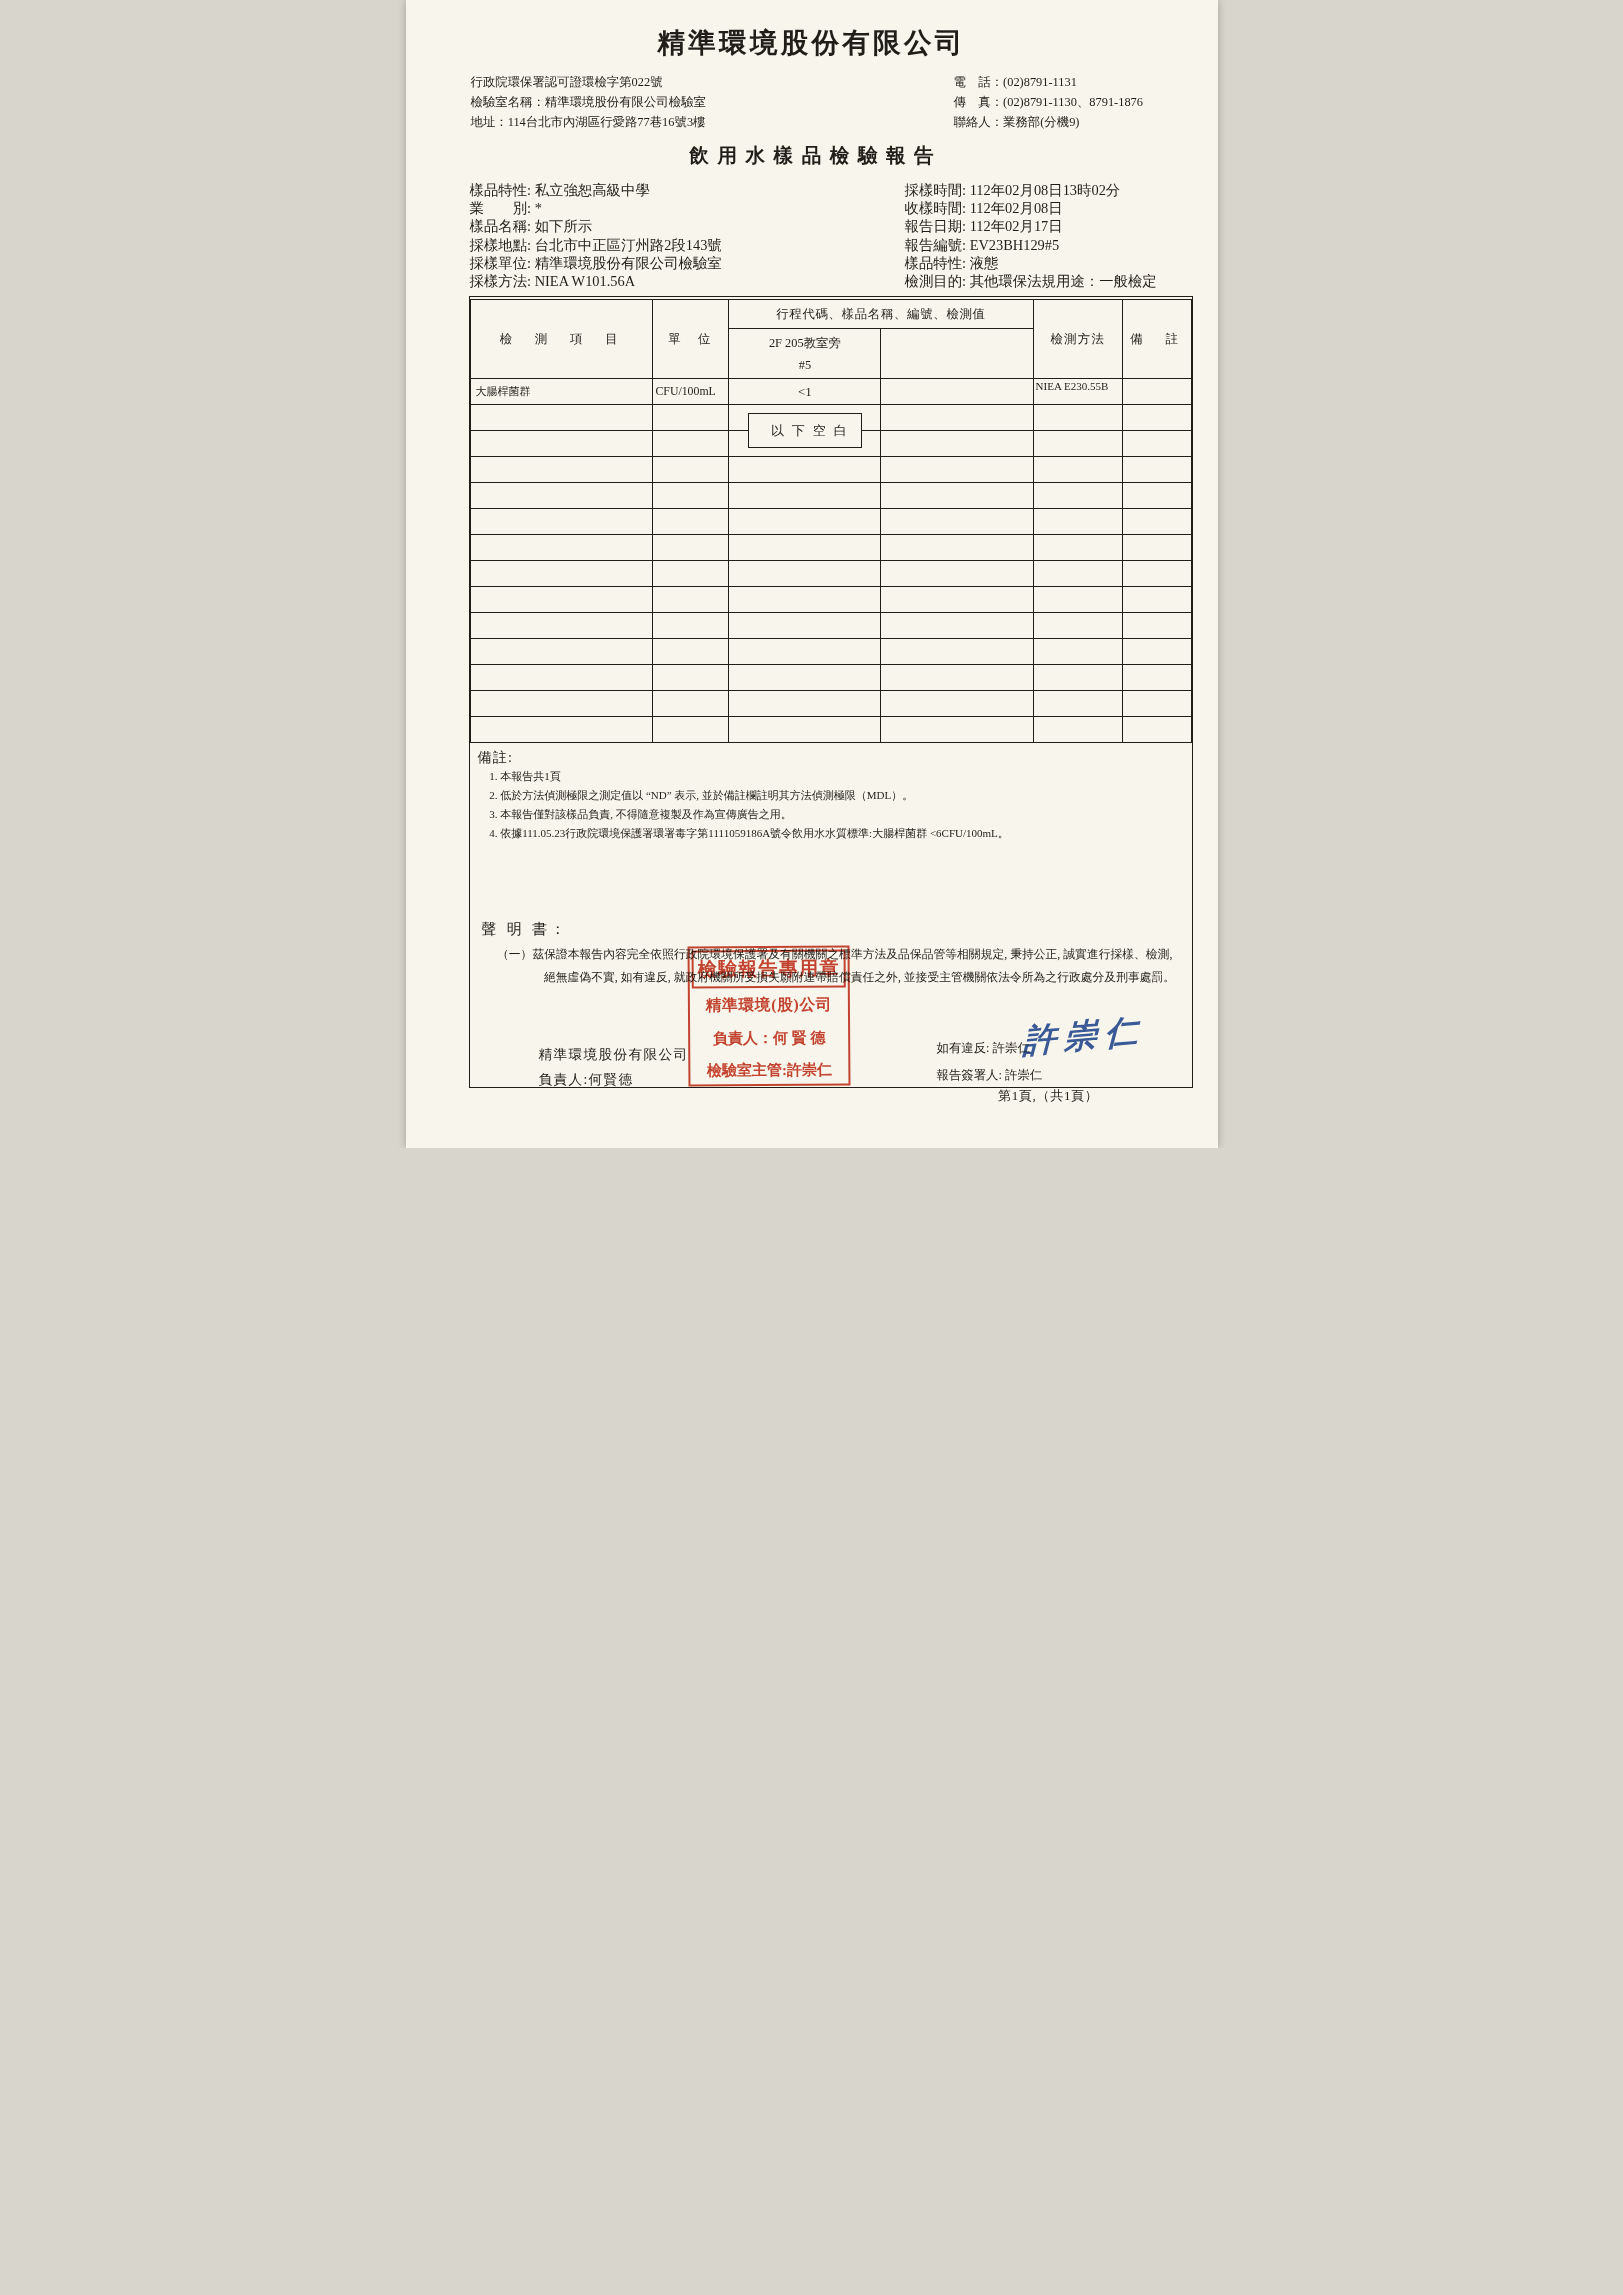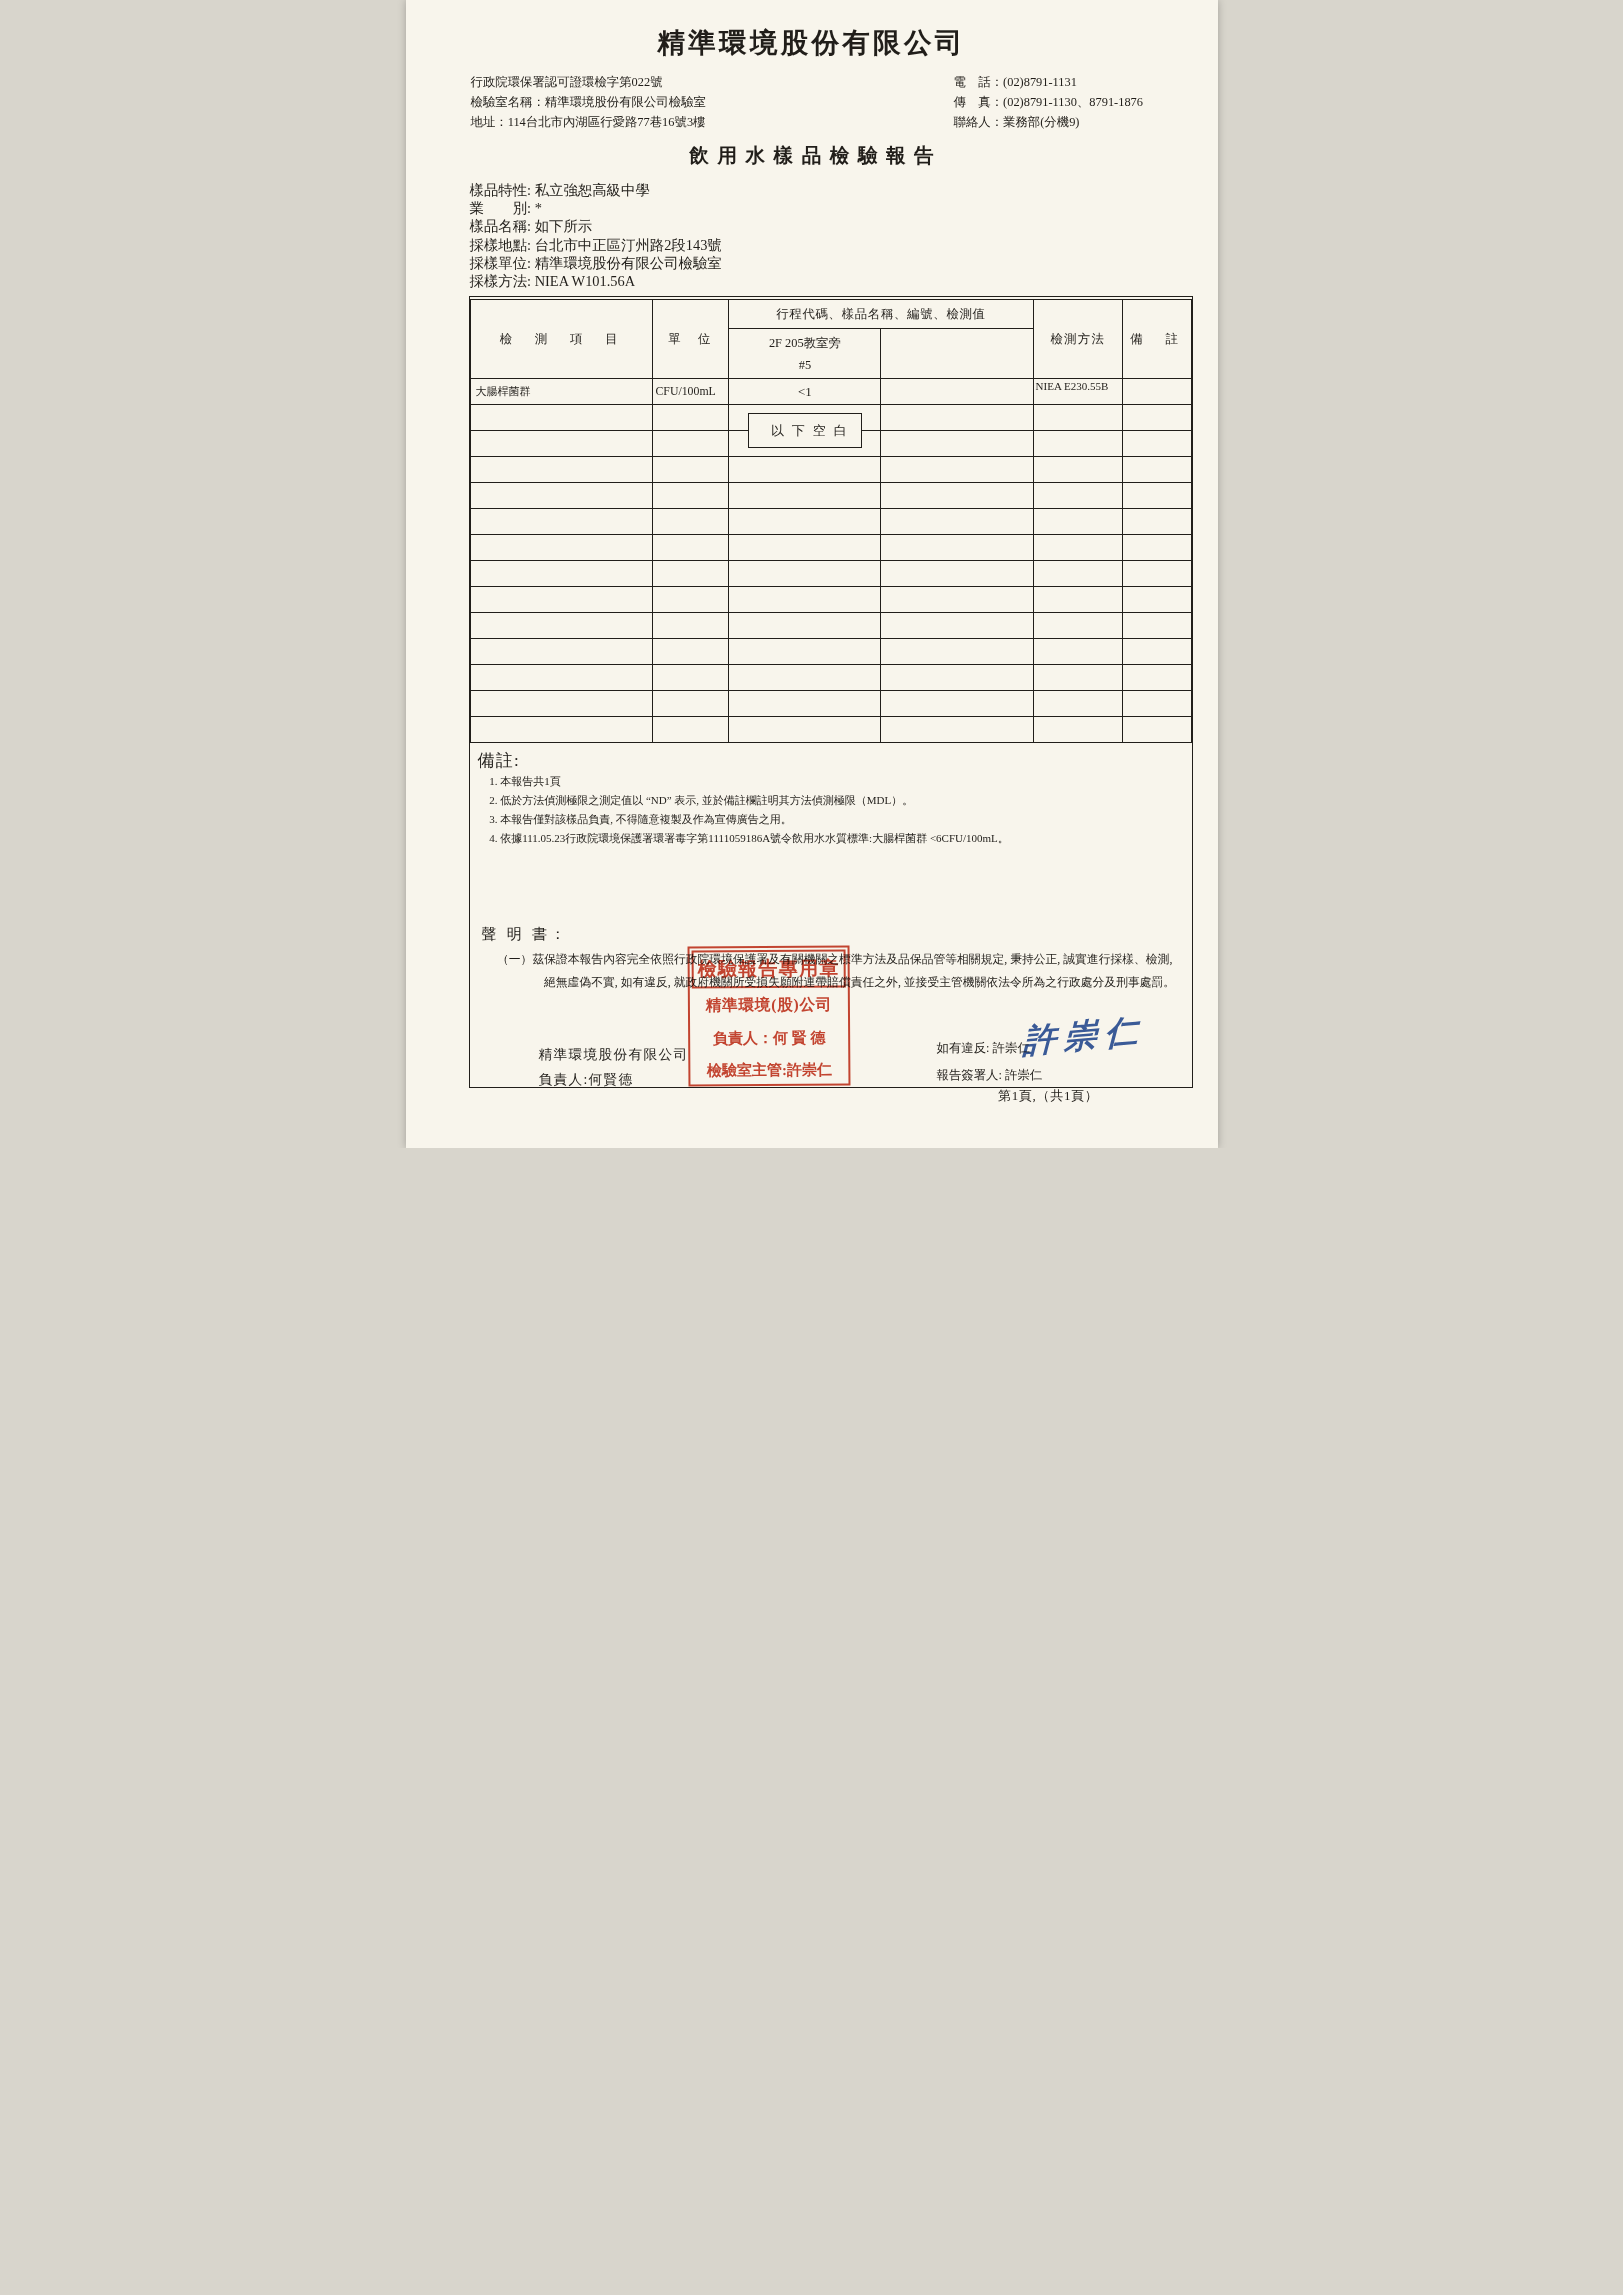--- a/index.html
+++ b/index.html
@@ -65,21 +65,21 @@
     display:flex; justify-content:center; pointer-events:none;
   }
   .blank-overlay span{
     display:inline-block; border:1.3px solid var(--ink);
     background:var(--paper);
     font-size:13px; letter-spacing:7.9px; text-indent:7.9px;
     padding:7.2px 6.5px 7.2px 14.4px;
   }
   
   .notes{margin:5.2px 9.2px 0 7.9px;}
-  .notes-title{font-size:17px; letter-spacing:1.3px;}
+  .notes-title{font-size:14px; letter-spacing:1.3px;}
   .notes .item{font-size:11px; line-height:19px; padding-left:11.8px;}
   
   .declaration{margin:77px 13px 0 9.2px;}
   .decl-title{font-size:15px; letter-spacing:3.3px; margin-left:2.6px;}
   .declaration p{
     margin:4.6px 0 1.3px 18.3px; width:686px;
     font-size:11.8px; line-height:23px;
     padding-left:47px; text-indent:-47px;
   }
   
@@ -140,20 +140,28 @@
   <h2 class="report-title">飲用水樣品檢驗報告</h2>
 
   <div class="sample-info">
     <div class="left">
       <div>樣品特性: 私立強恕高級中學</div>
       <div>業　　別: *</div>
       <div>樣品名稱: 如下所示</div>
       <div>採樣地點: 台北市中正區汀州路2段143號</div>
       <div>採樣單位: 精準環境股份有限公司檢驗室</div>
       <div>採樣方法: NIEA W101.56A</div>
+    </div>
+    <div class="right">
+      <div>採樣時間: 112年02月08日13時02分</div>
+      <div>收樣時間: 112年02月08日</div>
+      <div>報告日期: 112年02月17日</div>
+      <div>報告編號: EV23BH129#5</div>
+      <div>樣品特性: 液態</div>
+      <div>檢測目的: 其他環保法規用途：一般檢定</div>
     </div>
   </div>
 
   <div class="big-box">
 
     <div class="table-wrap">
       <table>
         <colgroup>
           <col style="width:25.3%">
             <col style="width:10.6%">

